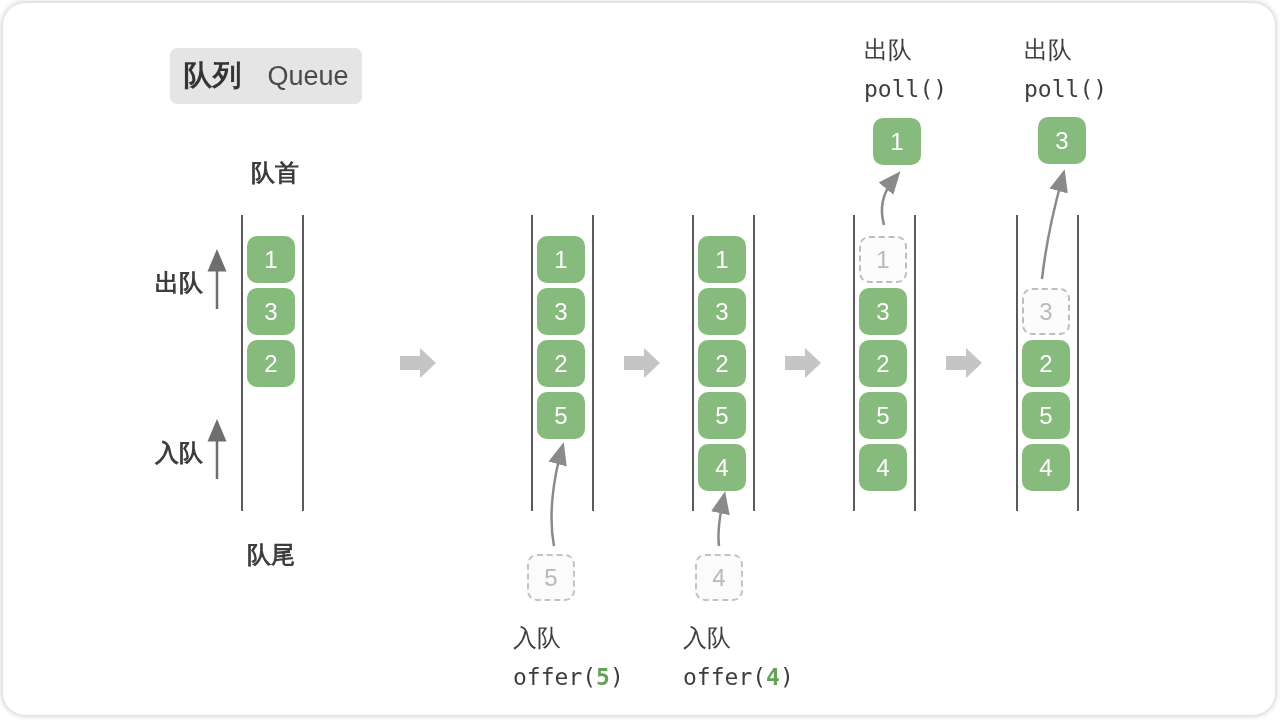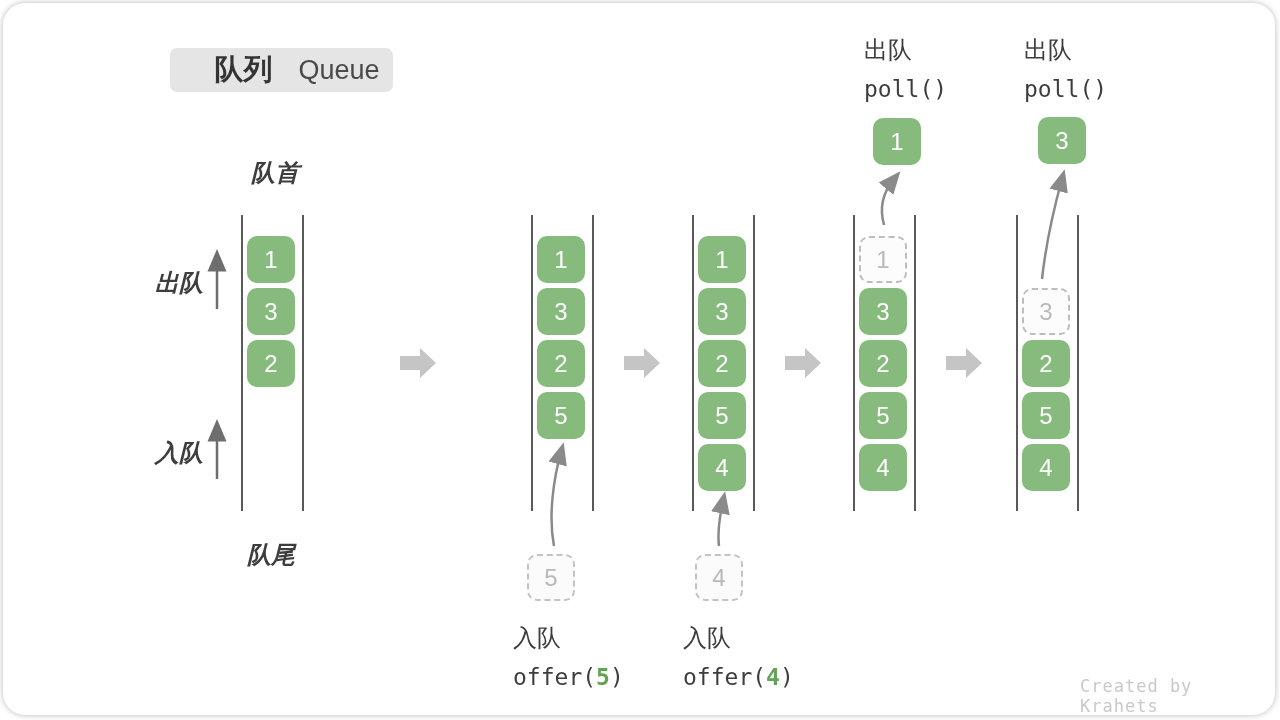--- a/index.html
+++ b/index.html
@@ -4,25 +4,25 @@
 <style>
   :root{
     --green:#87ba7d; --green-dark:#63a356; --ink:#3d3d3d; --ghost:#b9b9b9;
     --block-arrow:#c5c5c5; --line:#8a8a8a; --wall:#5a5a5a; --badge:#e5e5e5; --wm:#c9c9c9;
   }
   html,body{margin:0;padding:0;width:1280px;height:720px;background:#ffffff;overflow:hidden;
     font-family:"Liberation Sans", sans-serif;}
   .canvas{position:absolute;left:3px;top:3px;width:1272px;height:712px;background:#fff;
     border-radius:22px;box-shadow:0 0 6px rgba(0,0,0,.28);}
   .abs{position:absolute;}
-  .badge{left:167px;top:45px;width:192px;height:44px;background:var(--badge);border-radius:7px;
-    display:flex;align-items:center;justify-content:center;gap:26px;padding-left:31px;}
+  .badge{left:167px;top:45px;width:192px;height:56px;background:var(--badge);border-radius:7px;
+    display:flex;align-items:center;justify-content:center;gap:26px;}
   .badge .zh{font-size:29px;font-weight:bold;color:#343434;}
   .badge .en{font-size:27px;color:#4a4a4a;}
-  .lbl{color:var(--ink);font-weight:bold;font-size:24px;white-space:nowrap;font-style:italic;}
+  .lbl{color:var(--ink);font-weight:bold;font-size:24px;white-space:nowrap;}
   .lbl-front{left:244px;top:154px;width:56px;text-align:center;}
   .lbl-rear{left:244px;top:536px;width:56px;text-align:left;}
   .lbl-deq{left:152px;top:264px;}
   .lbl-enq{left:152px;top:434px;}
   .wall{position:absolute;width:1.5px;background:var(--wall);}
   .box{position:absolute;width:48px;height:47px;border-radius:10px;display:flex;align-items:center;
     justify-content:center;font-size:24px;box-sizing:border-box;}
   .solid{background:var(--green);color:#fff;}
   .ghost{background:#fcfcfc;border:2px dashed #bdbdbd;color:var(--ghost);}
   .pend{position:absolute;width:48px;height:47px;border-radius:10px;border:2px dashed #c3c3c3;
@@ -129,14 +129,13 @@
   </div>
   <div class="op" style="left:861px;top:31px;">
     <div class="word">出队</div>
     <div class="code">poll()</div>
   </div>
   <div class="op" style="left:1021px;top:31px;">
     <div class="word">出队</div>
     <div class="code">poll()</div>
   </div>
 
-  <div class="abs wm">Created by Krahets</div>
 </div>
 
 </body></html>

